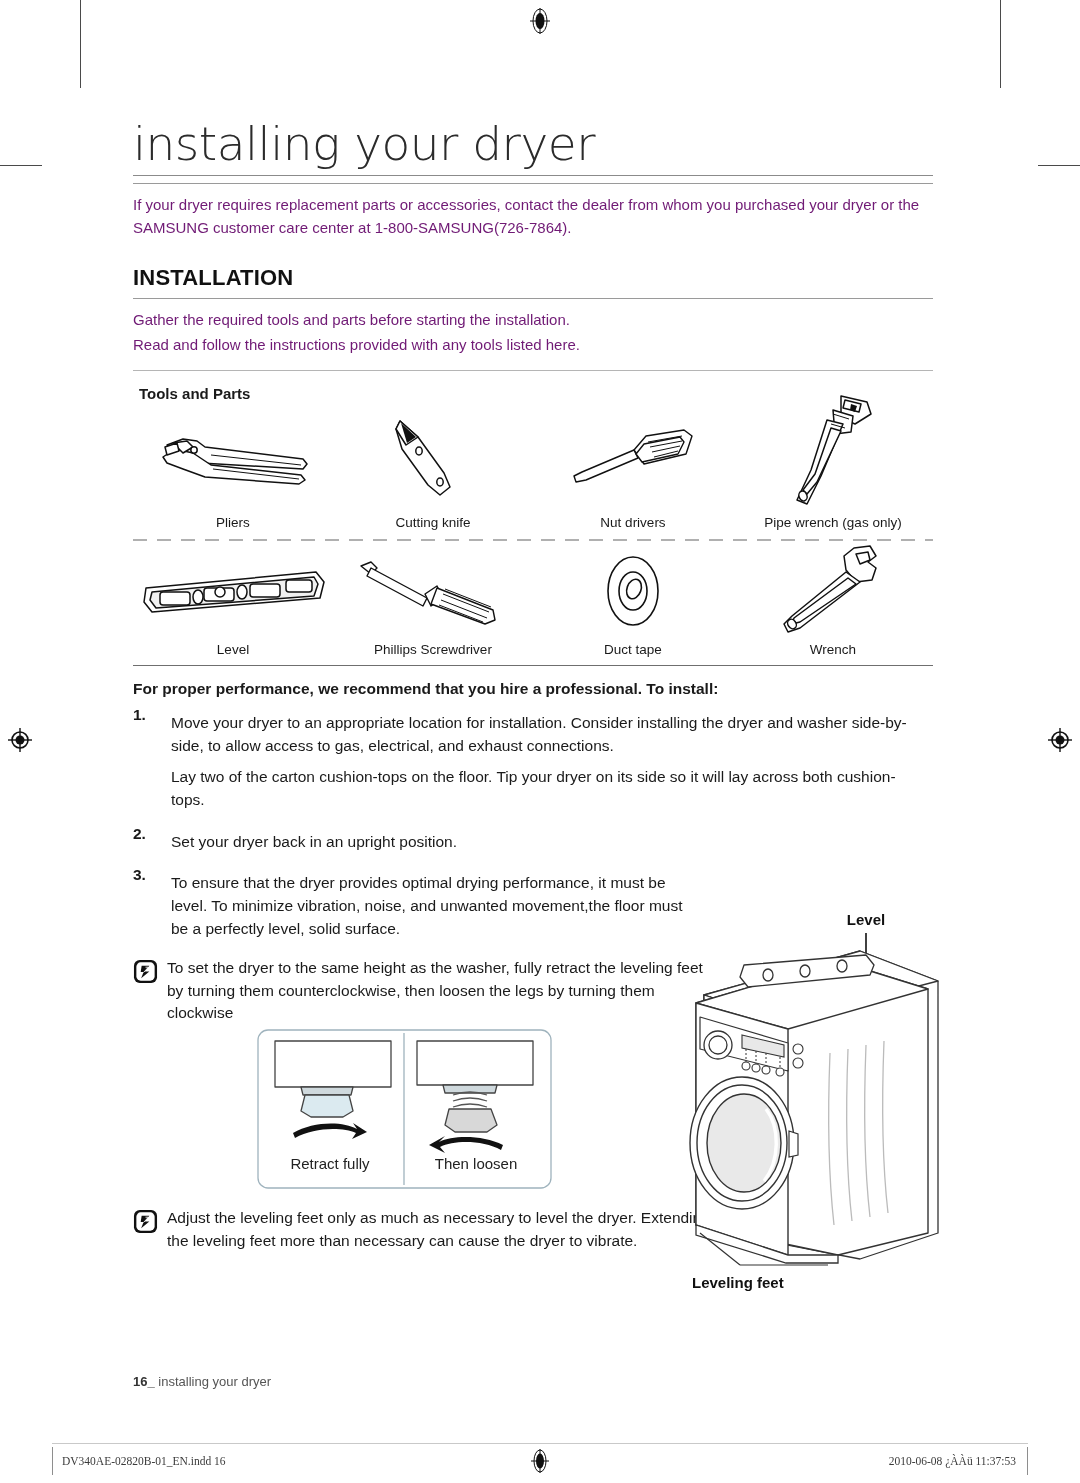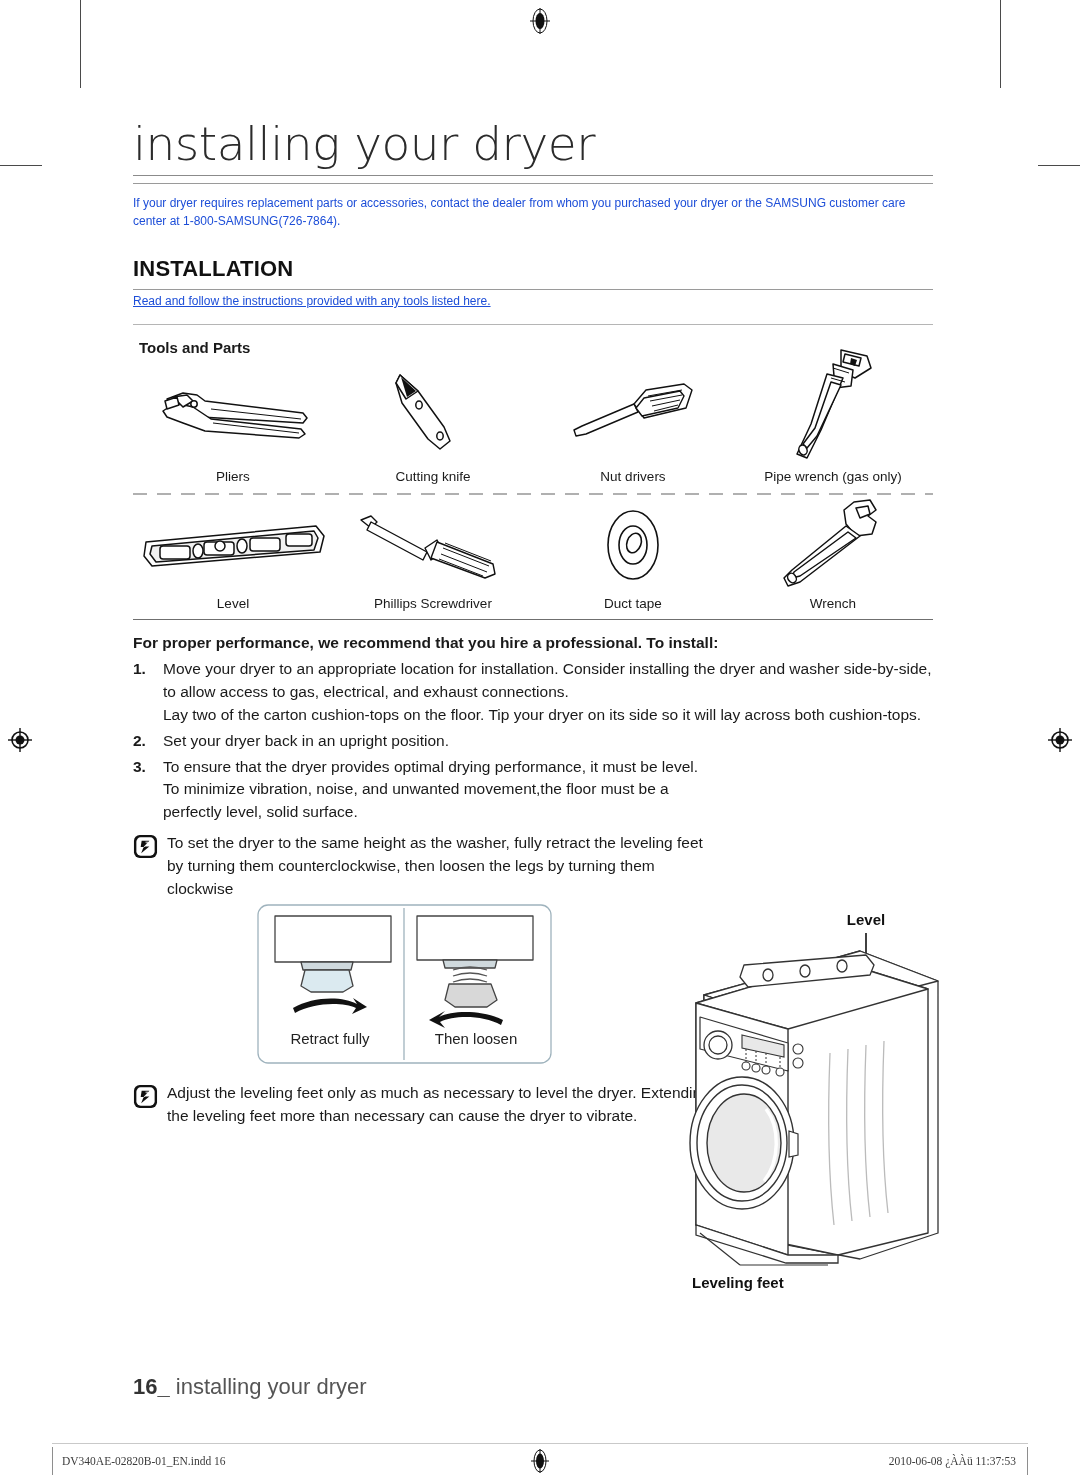--- a/index.html
+++ b/index.html
@@ -30,21 +30,21 @@
   .rule-title{height:1px;background:#8b8b8b;margin-top:2px;}
 
   
   .sec-h{
     font-size:22px;font-weight:bold;letter-spacing:0.2px;
     margin-top:26px;color:#111;
   }
   .sec-h.caps{text-transform:uppercase;}
   .rule-sec{height:1px;background:#9a9a9a;margin-top:7px;}
 
-  .body-p{font-size:12px;line-height:1.5;margin-top:10px;color:#1d4ed8;}
+  .body-p{font-size:15px;line-height:1.5;margin-top:10px;color:#701a75;}
 
   
   .tools-head{font-size:15px;font-weight:bold;margin-top:14px;padding-left:6px;}
   .rule-thin{height:1px;background:#b5b5b5;}
   .tool-row{display:flex;align-items:flex-end;height:130px;}
   .tool-cell{flex:1;display:flex;flex-direction:column;align-items:center;justify-content:flex-end;height:100%;}
   .tool-art{flex:1;display:flex;align-items:center;justify-content:center;width:100%;}
   .tool-label{font-size:13.5px;font-weight:normal;text-align:center;padding-bottom:2px;}
   .dash-rule{
     height:2px;margin-top:7px;
@@ -52,38 +52,38 @@
     background-size:24px 2px;background-repeat:repeat-x;
   }
   .rule-solid{height:1px;background:#6f6f6f;margin-top:6px;}
 
   
   .lead{font-size:15.5px;font-weight:bold;margin-top:12px;line-height:1.45;}
   .steps{margin-top:4px;}
   .step{display:flex;font-size:15.5px;line-height:1.47;margin-top:3px;}
   .step .num{width:30px;flex:none;font-weight:bold;}
   .step .txt{flex:1;}
-  .step .txt p{margin:0;}
+  .step .txt p{margin:8px;}
   .step.narrow .txt{max-width:545px;}
 
   
   .note{display:flex;font-size:15.5px;line-height:1.47;margin-top:8px;}
   .note .ico{width:34px;flex:none;padding-top:2px;}
   .note .txt{flex:1;max-width:545px;}
 
   .noteicon{width:25px;height:25px;}
 
   
   .feet-fig{margin-top:4px;margin-left:124px;width:295px;}
 
   
   .dryer-fig{position:absolute;left:688px;top:903px;width:345px;}
 
   
-  .footer{position:absolute;left:133px;top:1374px;font-size:22px;color:#555;}
+  .footer{position:absolute;left:133px;top:1374px;font-size:13px;color:#555;}
   .footer b{color:#333;font-weight:bold;}
 
   .printbar{position:absolute;left:0;top:1443px;width:1080px;height:48px;}
   .printbar .pb-line{position:absolute;top:0;left:52px;width:976px;height:1px;background:#c9c9c9;}
   .pb-txt{
     position:absolute;top:12px;font-size:11.5px;color:#3a3a3a;
     font-family:"Liberation Serif",serif;white-space:nowrap;
   }
   .pb-left{left:62px;}
   .pb-right{right:64px;}
@@ -130,21 +130,22 @@
   <div class="content">
 
     <div class="chapter-title">installing your dryer</div>
     <div class="rule-title"></div>
 
     <div class="rule-sec"></div>
     <div class="body-p">If your dryer requires replacement parts or accessories, contact the dealer from whom you purchased your dryer or the SAMSUNG customer care center at 1-800-SAMSUNG(726-7864).</div>
 
     <div class="sec-h">INSTALLATION</div>
     <div class="rule-sec"></div>
-    <div class="body-p" style="margin-top:2px;text-decoration:underline;">Read and follow the instructions provided with any tools listed here.</div>
+    <div class="body-p">Gather the required tools and parts before starting the installation.</div>
+    <div class="body-p" style="margin-top:2px;">Read and follow the instructions provided with any tools listed here.</div>
 
     <div class="rule-thin" style="margin-top:14px;"></div>
     <div class="tools-head">Tools and Parts</div>
 
     <div class="tool-row">
 
       <div class="tool-cell">
         <div class="tool-art">
           <svg width="160" height="80" viewBox="0 0 160 80">
             <g fill="#fff" stroke="#111" stroke-width="1.5" stroke-linejoin="round">

